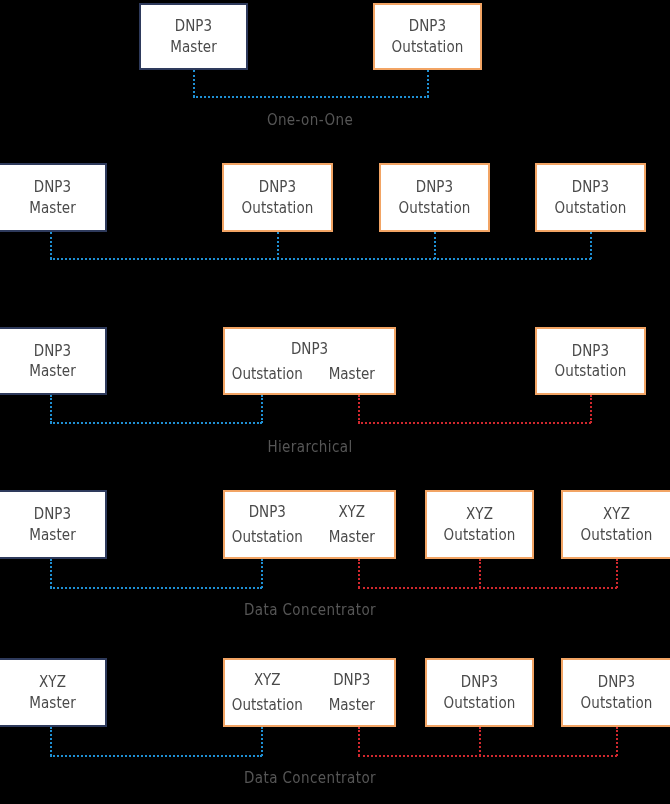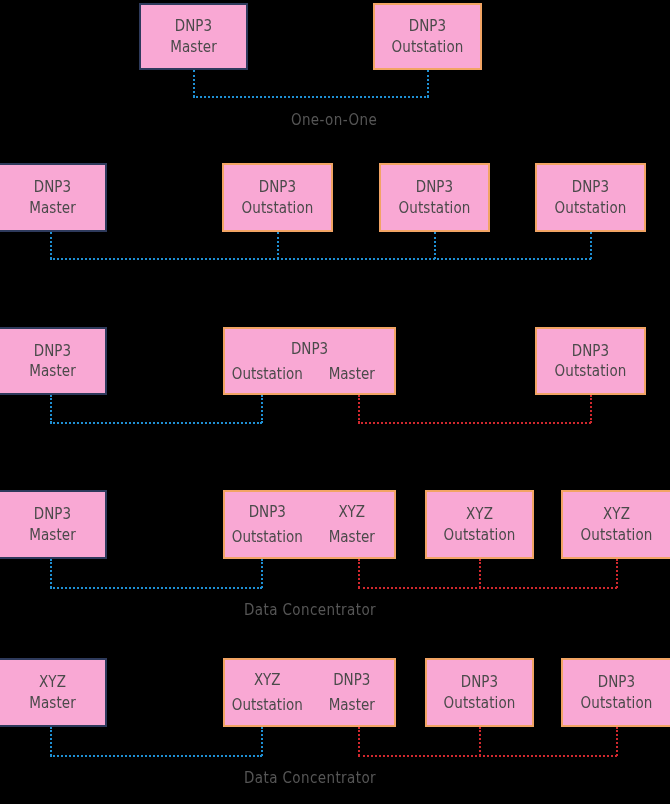--- a/index.html
+++ b/index.html
@@ -3,21 +3,21 @@
 <meta charset="utf-8">
 <style>
   html,body{margin:0;padding:0;background:#000;}
   body{
     width:670px;height:804px;overflow:hidden;position:relative;
     font-family:"DejaVu Sans Condensed","Liberation Sans",sans-serif;
   }
   #stage{position:absolute;left:0;top:0;width:670px;height:804px;}
 
   .node{
-    position:absolute;background:#f9a8d4;box-sizing:border-box;
+    position:absolute;background:#ffffff;box-sizing:border-box;
     display:flex;align-items:center;justify-content:center;
   }
   .node.master{border:2px solid #2e3a5c;}
   .node.outstation{border:2px solid #f2a464;}
 
   .node .txt{
     color:#4a4a4a;font-size:15px;line-height:1.35;text-align:center;
     letter-spacing:.1px;white-space:nowrap;
   }
   .node .txt .l1{display:block;}
@@ -65,21 +65,21 @@
   </div>
   <div class="node outstation" style="left:373px;top:3px;width:109px;height:67px;">
     <div class="txt">
       <span class="l1">DNP3</span>
       <span class="l2">Outstation</span>
     </div>
   </div>
   <div class="seg v blue" style="left:193px;top:70px;height:27px;"></div>
   <div class="seg v blue" style="left:427px;top:70px;height:27px;"></div>
   <div class="seg h blue" style="left:193px;top:96px;width:236px;"></div>
-  <div class="caption" style="left:0;top:111px;width:620px;margin-left:24px;">One-on-One</div>
+  <div class="caption" style="left:0;top:111px;width:620px;">One-on-One</div>
 
   <div class="node master" style="left:-2px;top:163px;width:109px;height:69px;">
     <div class="txt">
       <span class="l1">DNP3</span>
       <span class="l2">Master</span>
     </div>
   </div>
   <div class="node outstation" style="left:222px;top:163px;width:111px;height:69px;">
     <div class="txt">
       <span class="l1">DNP3</span>
@@ -126,20 +126,21 @@
       <span class="l1">DNP3</span>
       <span class="l2">Outstation</span>
     </div>
   </div>
   <div class="seg v blue" style="left:50px;top:395px;height:28px;"></div>
   <div class="seg v blue" style="left:261px;top:395px;height:28px;"></div>
   <div class="seg h blue" style="left:50px;top:422px;width:212px;"></div>
   <div class="seg v red" style="left:358px;top:395px;height:28px;"></div>
   <div class="seg v red" style="left:590px;top:395px;height:28px;"></div>
   <div class="seg h red" style="left:358px;top:422px;width:233px;"></div>
+  <div class="caption" style="left:0;top:438px;width:620px;">Hierarchical</div>
 
   <div class="node master" style="left:-2px;top:490px;width:109px;height:69px;">
     <div class="txt">
       <span class="l1">DNP3</span>
       <span class="l2">Master</span>
     </div>
   </div>
   <div class="node outstation dual" style="left:223px;top:490px;width:173px;height:69px;">
     <div class="grid">
       <div class="rowtop">

